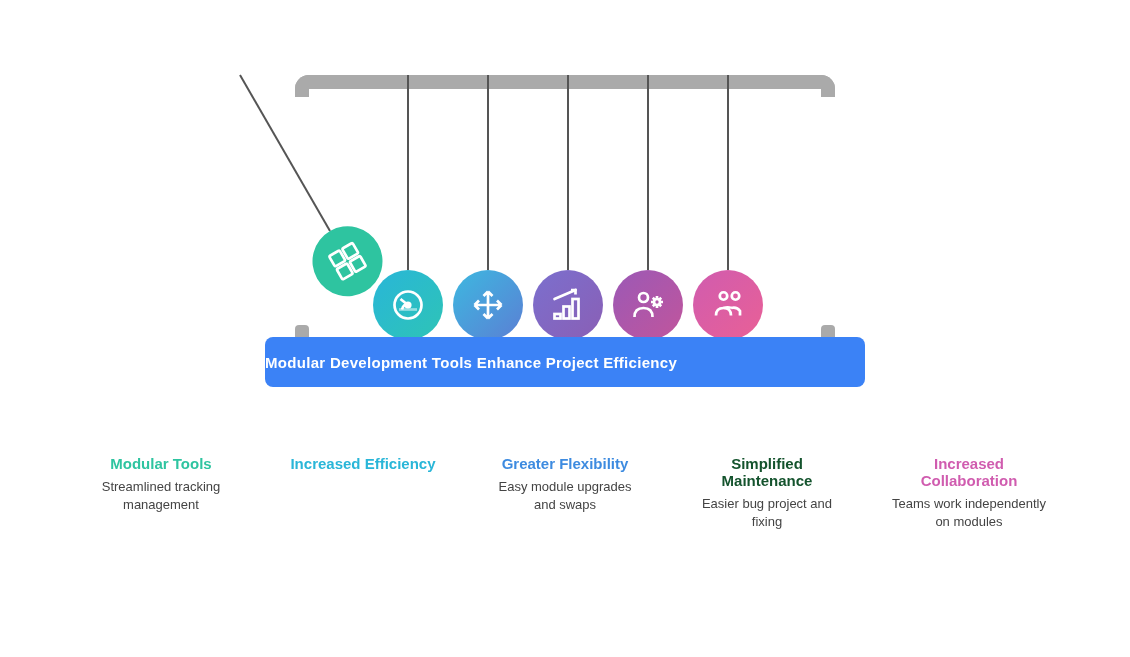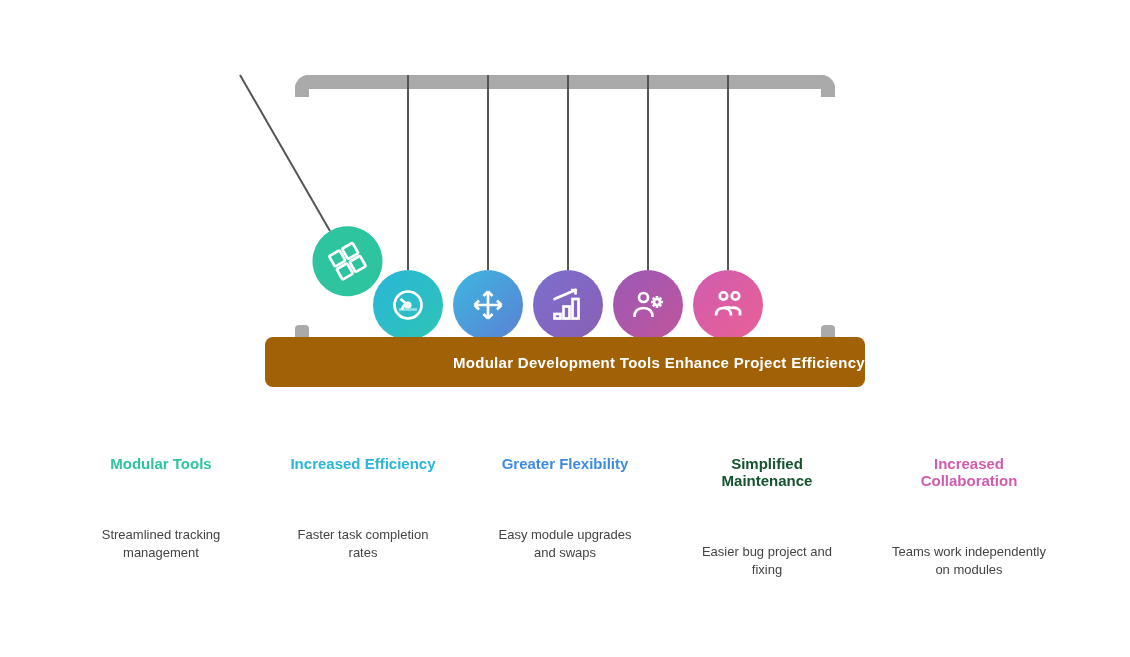--- a/index.html
+++ b/index.html
@@ -77,25 +77,25 @@
       border-radius: 4px;
     }
 
     
     .frame-base-label {
       position: absolute;
       bottom: -2px;
       left: -30px;
       right: -30px;
       height: 50px;
-      background: #a16207;
+      background: #3b82f6;
       border-radius: 8px;
       display: flex;
       align-items: center;
-      justify-content: flex-end;
+      justify-content: flex-start;
       color: #fff;
       font-weight: bold;
       font-size: 15px;
       letter-spacing: 0.3px;
     }
 
     
     .ball-unit {
       position: absolute;
       display: flex;
@@ -163,21 +163,20 @@
       padding: 10px 20px;
       margin-top: 5px;
     }
 
     .info-item {
       display: flex;
       flex-direction: column;
       align-items: center;
       text-align: center;
       width: 155px;
-      gap: 48px;
     }
 
     .info-title {
       font-size: 15px;
       font-weight: bold;
       margin-bottom: 6px;
     }
 
     .info-desc {
       font-size: 13px;
@@ -308,21 +307,20 @@
 
   <div class="info-section">
 
     <div class="info-item">
       <div class="info-title color-green">Modular Tools</div>
       <div class="info-desc">Streamlined tracking management</div>
     </div>
 
     <div class="info-item">
       <div class="info-title color-blue">Increased Efficiency</div>
-      <div class="info-desc">Faster task completion rates</div>
     </div>
 
     <div class="info-item">
       <div class="info-title color-blue2">Greater Flexibility</div>
       <div class="info-desc">Easy module upgrades and swaps</div>
     </div>
 
 
     <div class="info-item">
       <div class="info-title color-magenta">Simplified Maintenance</div>

